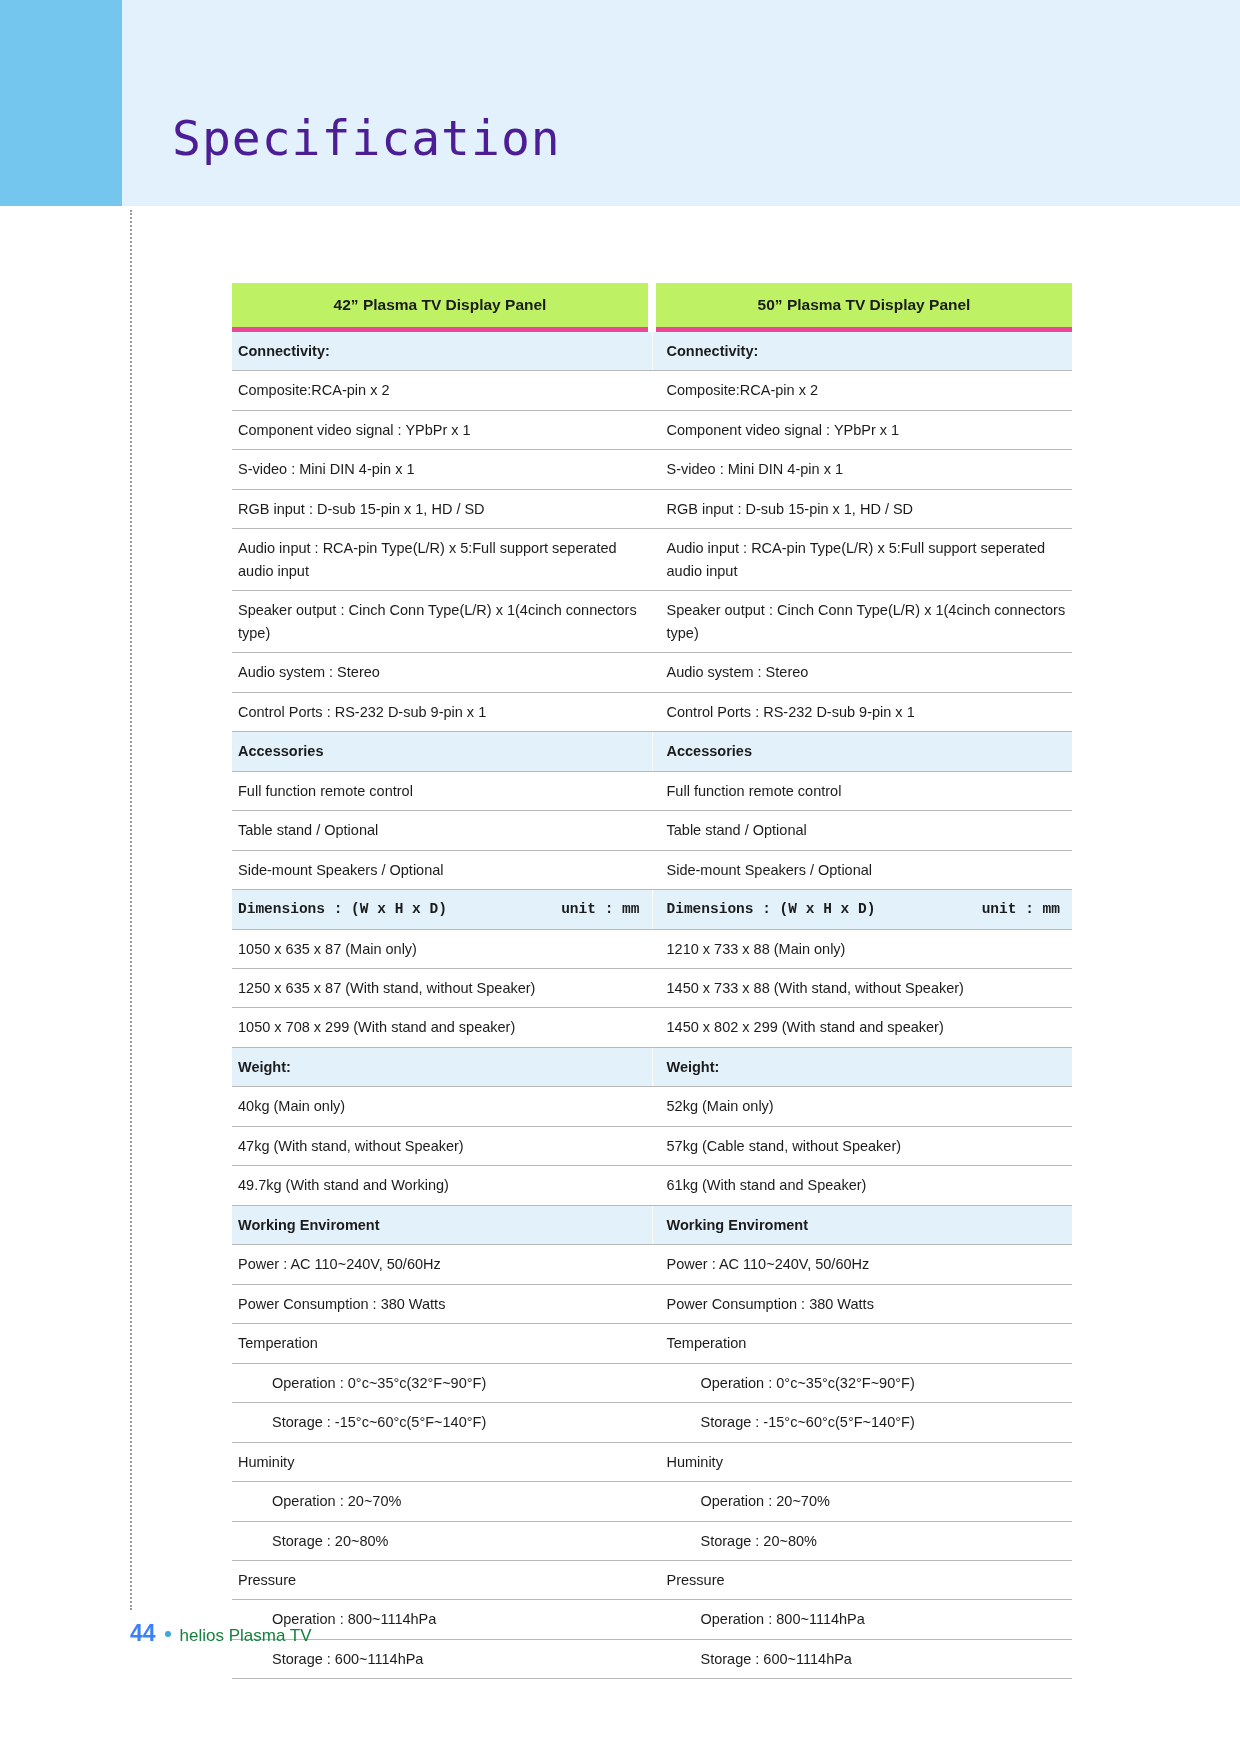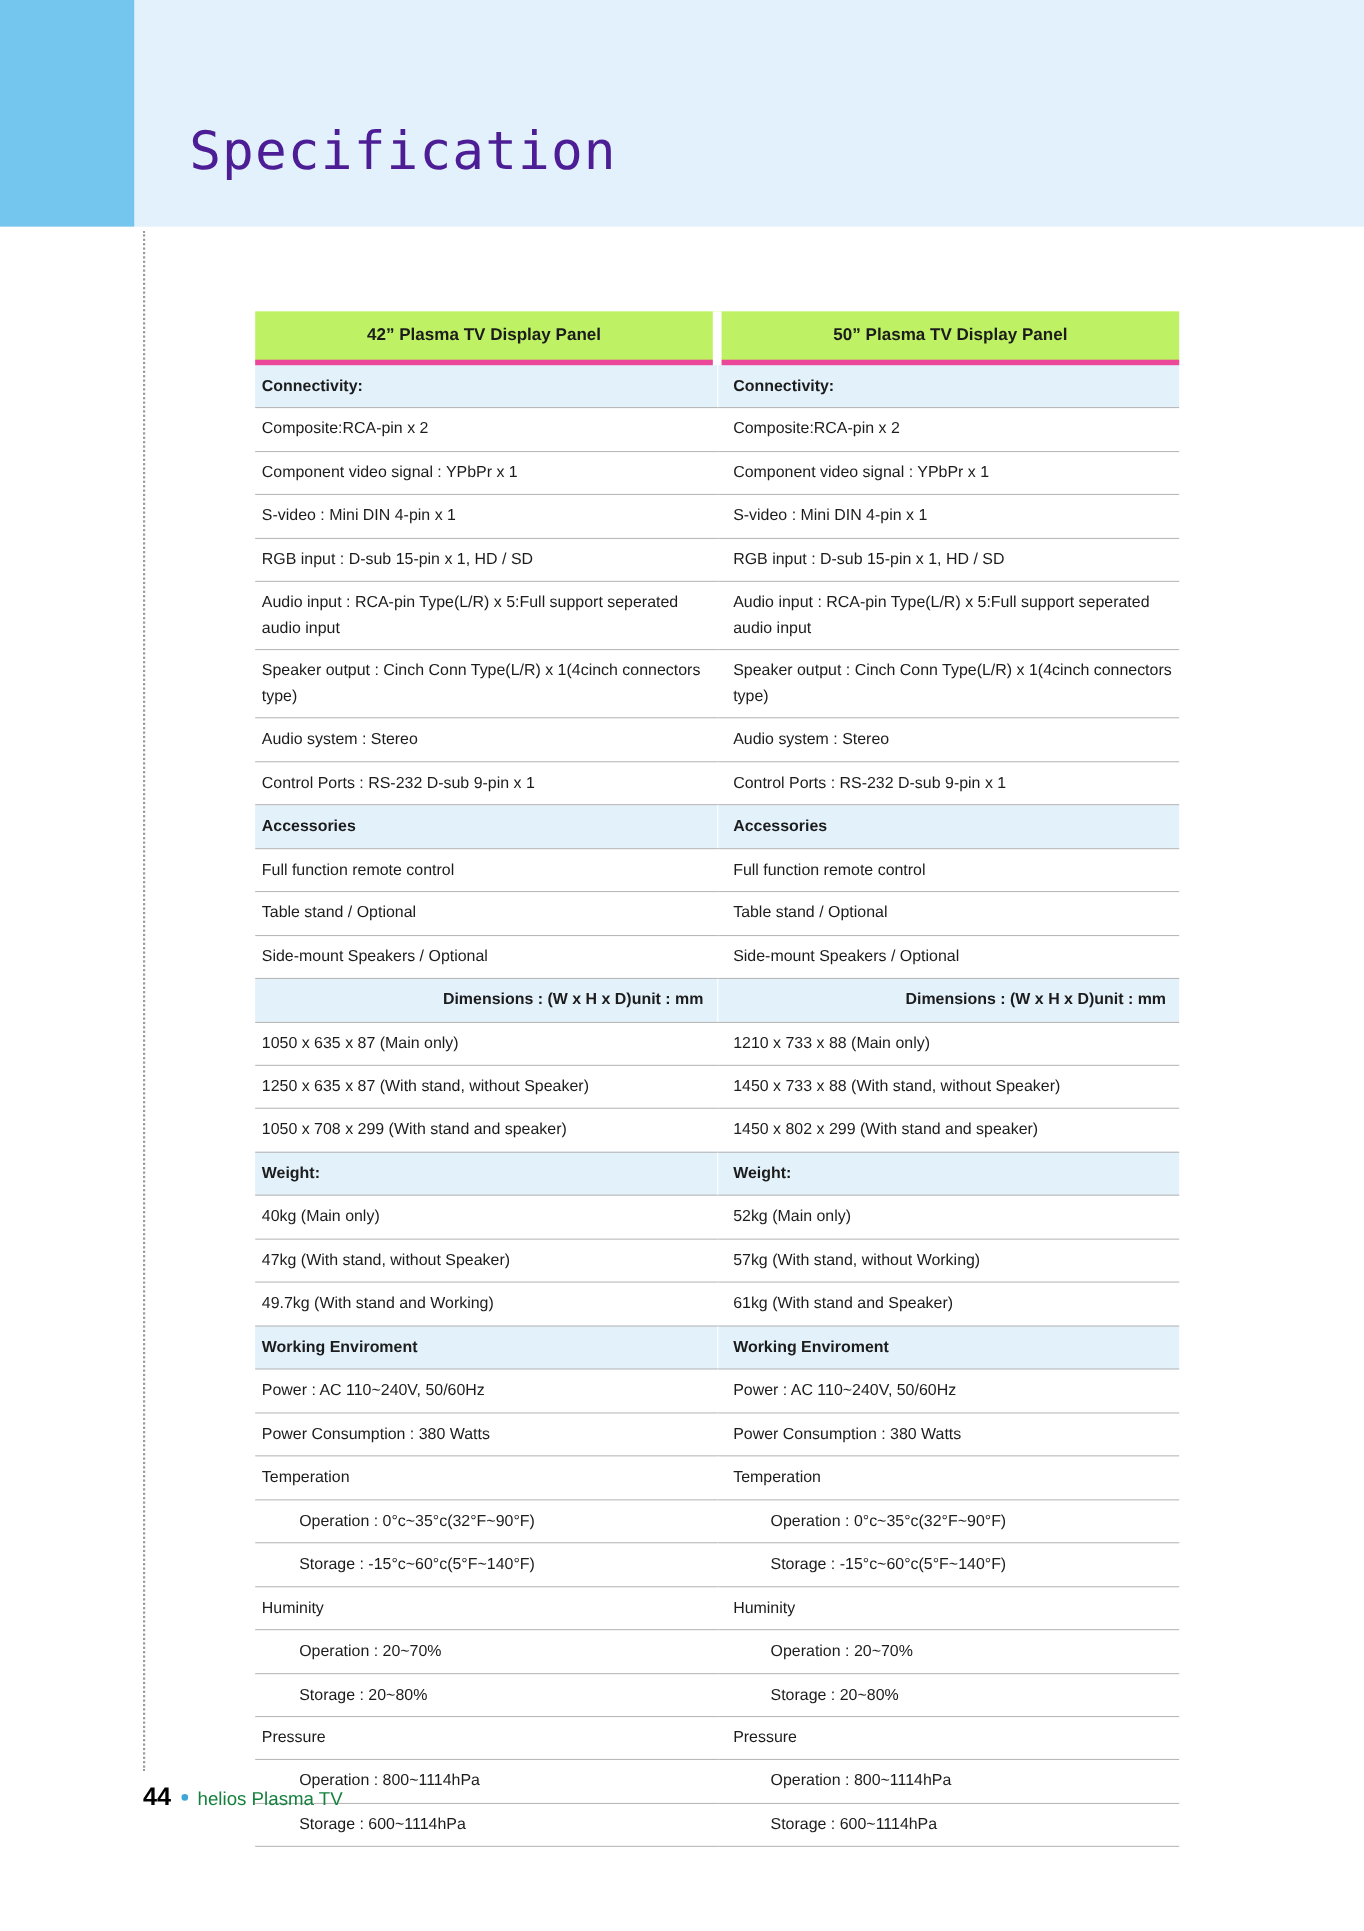--- a/index.html
+++ b/index.html
@@ -93,36 +93,37 @@
   }
   .spec-table td.col-right {
     padding-left: 14px;
   }
   .indent {
     display: inline-block;
     padding-left: 34px;
   }
   .dim-row {
     display: flex;
-    justify-content: flex-end;
+    justify-content: space-between;
     padding-right: 6px;
+    font-family: Liberation Mono, monospace;
   }
   
   .footer {
     position: absolute;
     left: 130px;
     top: 1620px;
     display: flex;
     align-items: baseline;
     gap: 9px;
   }
   .footer .pagenum {
     font-size: 23px;
     font-weight: bold;
-    color: #000000;
+    color: #3b82f6;
   }
   .footer .dot {
     width: 6px;
     height: 6px;
     border-radius: 50%;
     background: #3ea7d8;
     display: inline-block;
     position: relative;
     top: -4px;
   }
@@ -230,21 +231,21 @@
         <tr class="section-row">
           <td class="col-left">Weight:</td>
           <td class="col-right">Weight:</td>
         </tr>
         <tr>
           <td class="col-left">40kg (Main only)</td>
           <td class="col-right">52kg (Main only)</td>
         </tr>
         <tr>
           <td class="col-left">47kg (With stand, without Speaker)</td>
-          <td class="col-right">57kg (With stand, without Working)</td>
+          <td class="col-right">57kg (Cable stand, without Speaker)</td>
         </tr>
         <tr>
           <td class="col-left">49.7kg (With stand and Working)</td>
           <td class="col-right">61kg (With stand and Speaker)</td>
         </tr>
         <tr class="section-row">
           <td class="col-left">Working Enviroment</td>
           <td class="col-right">Working Enviroment</td>
         </tr>
         <tr>

